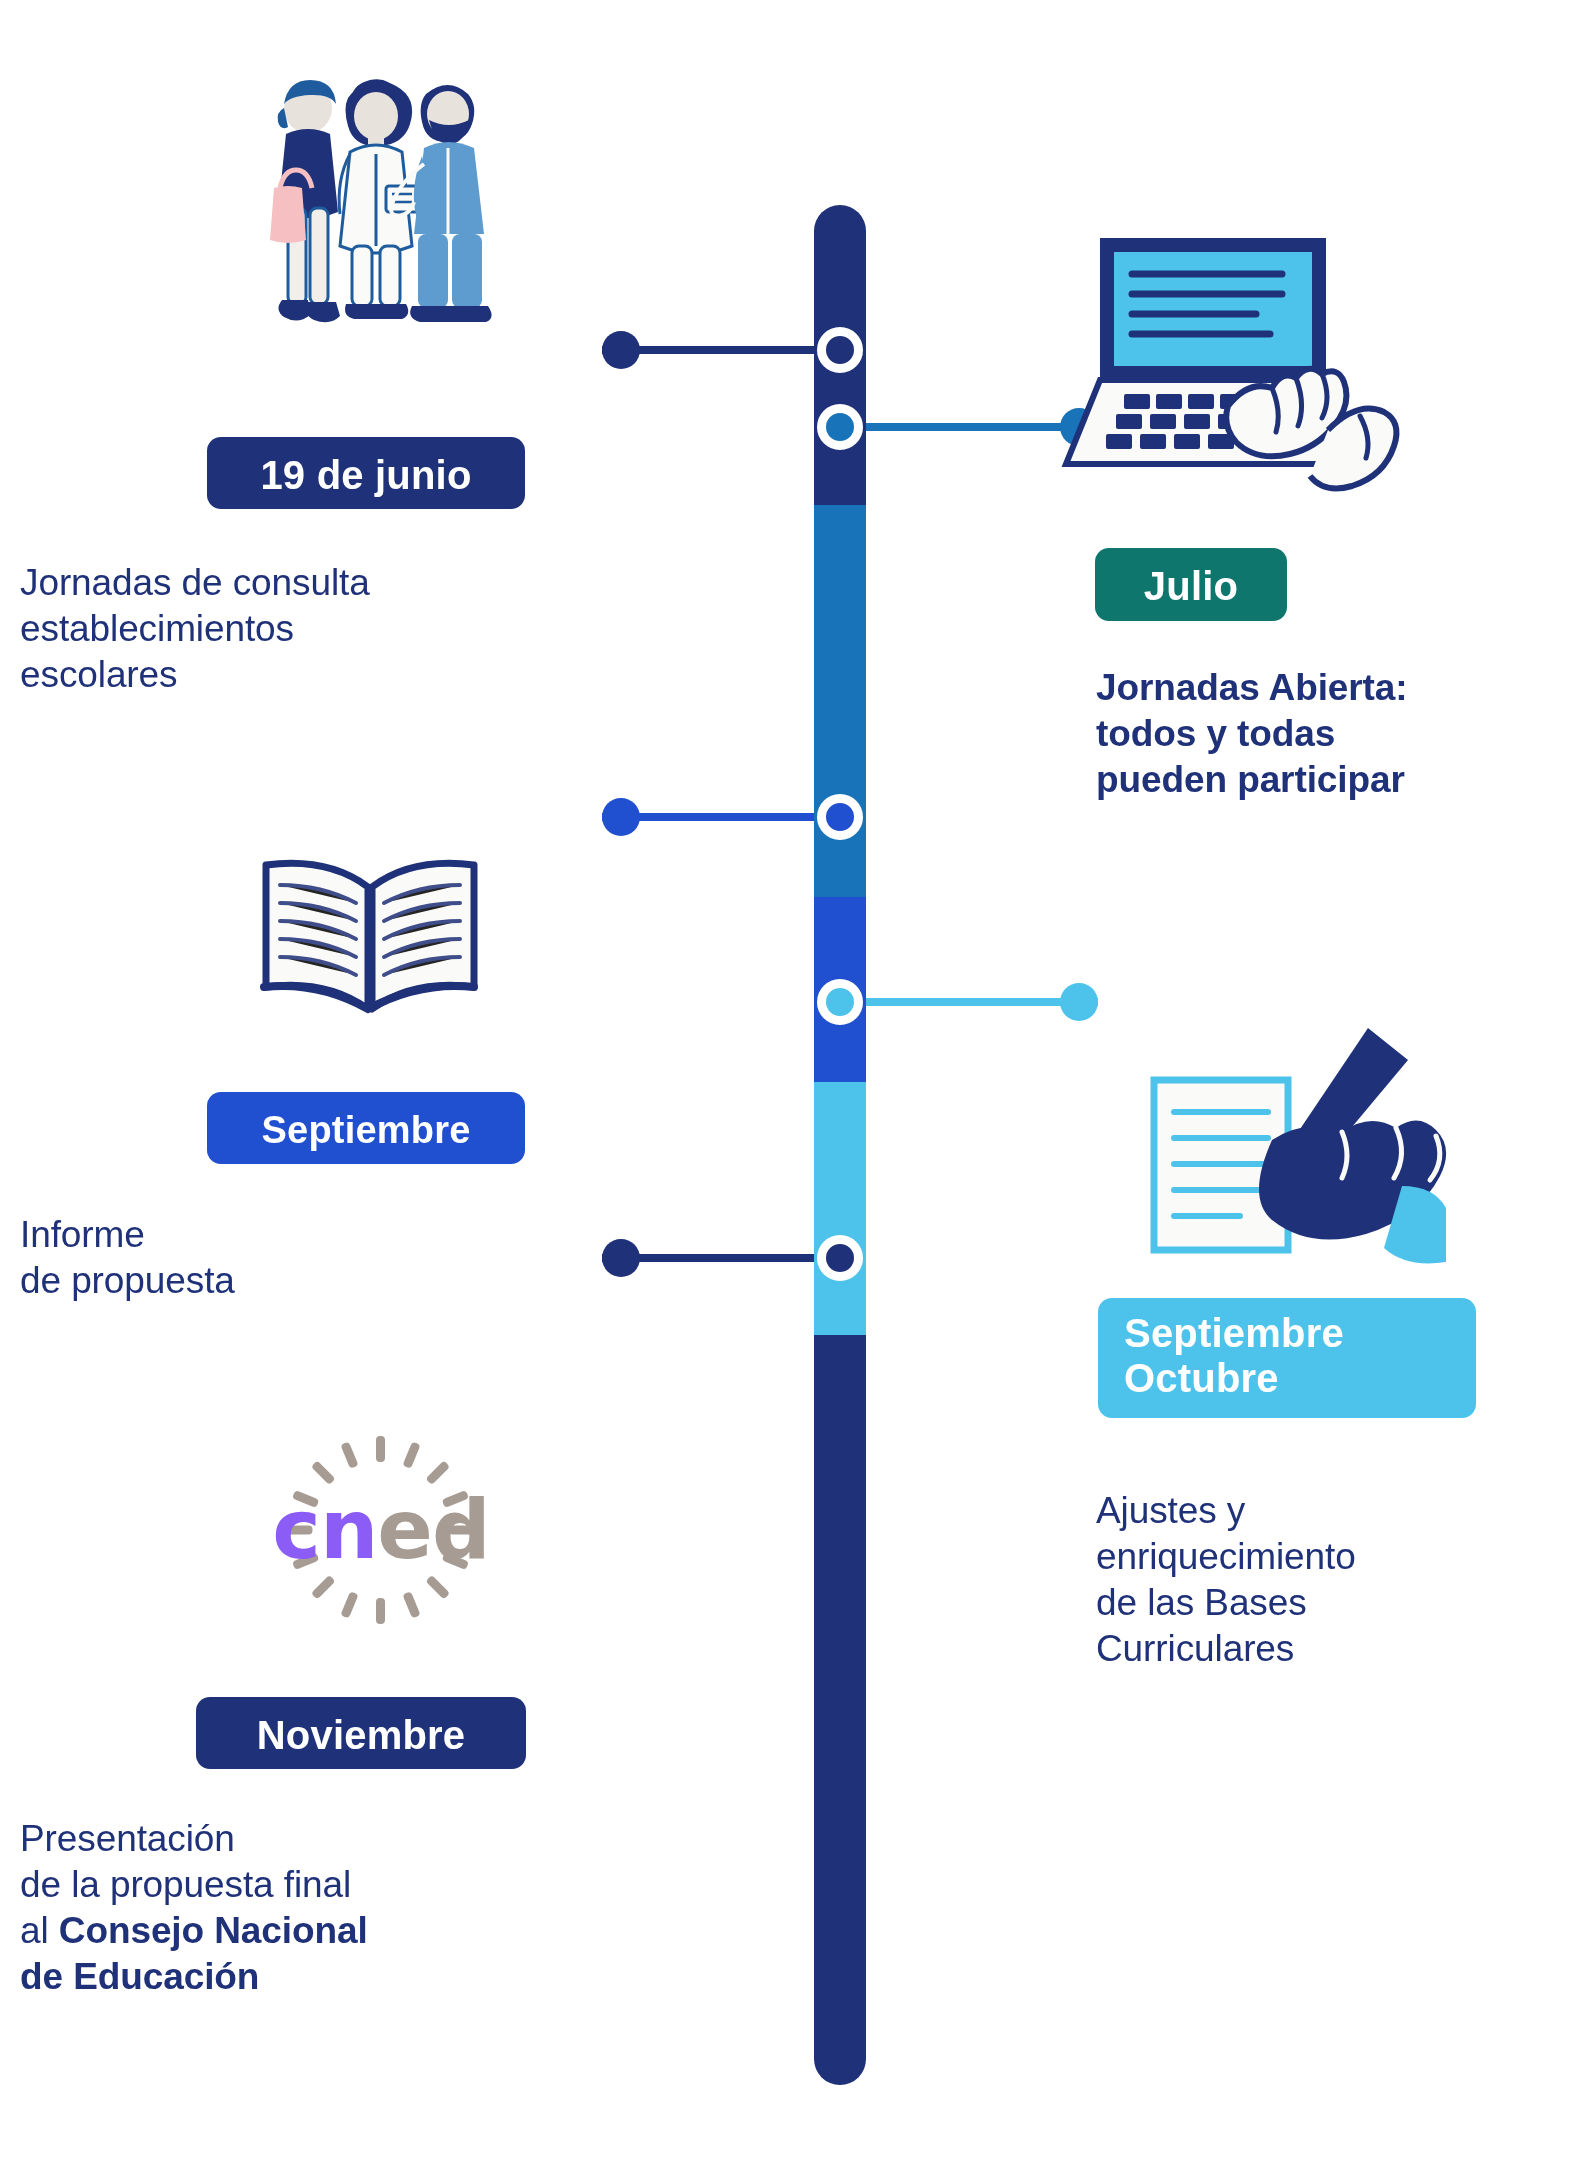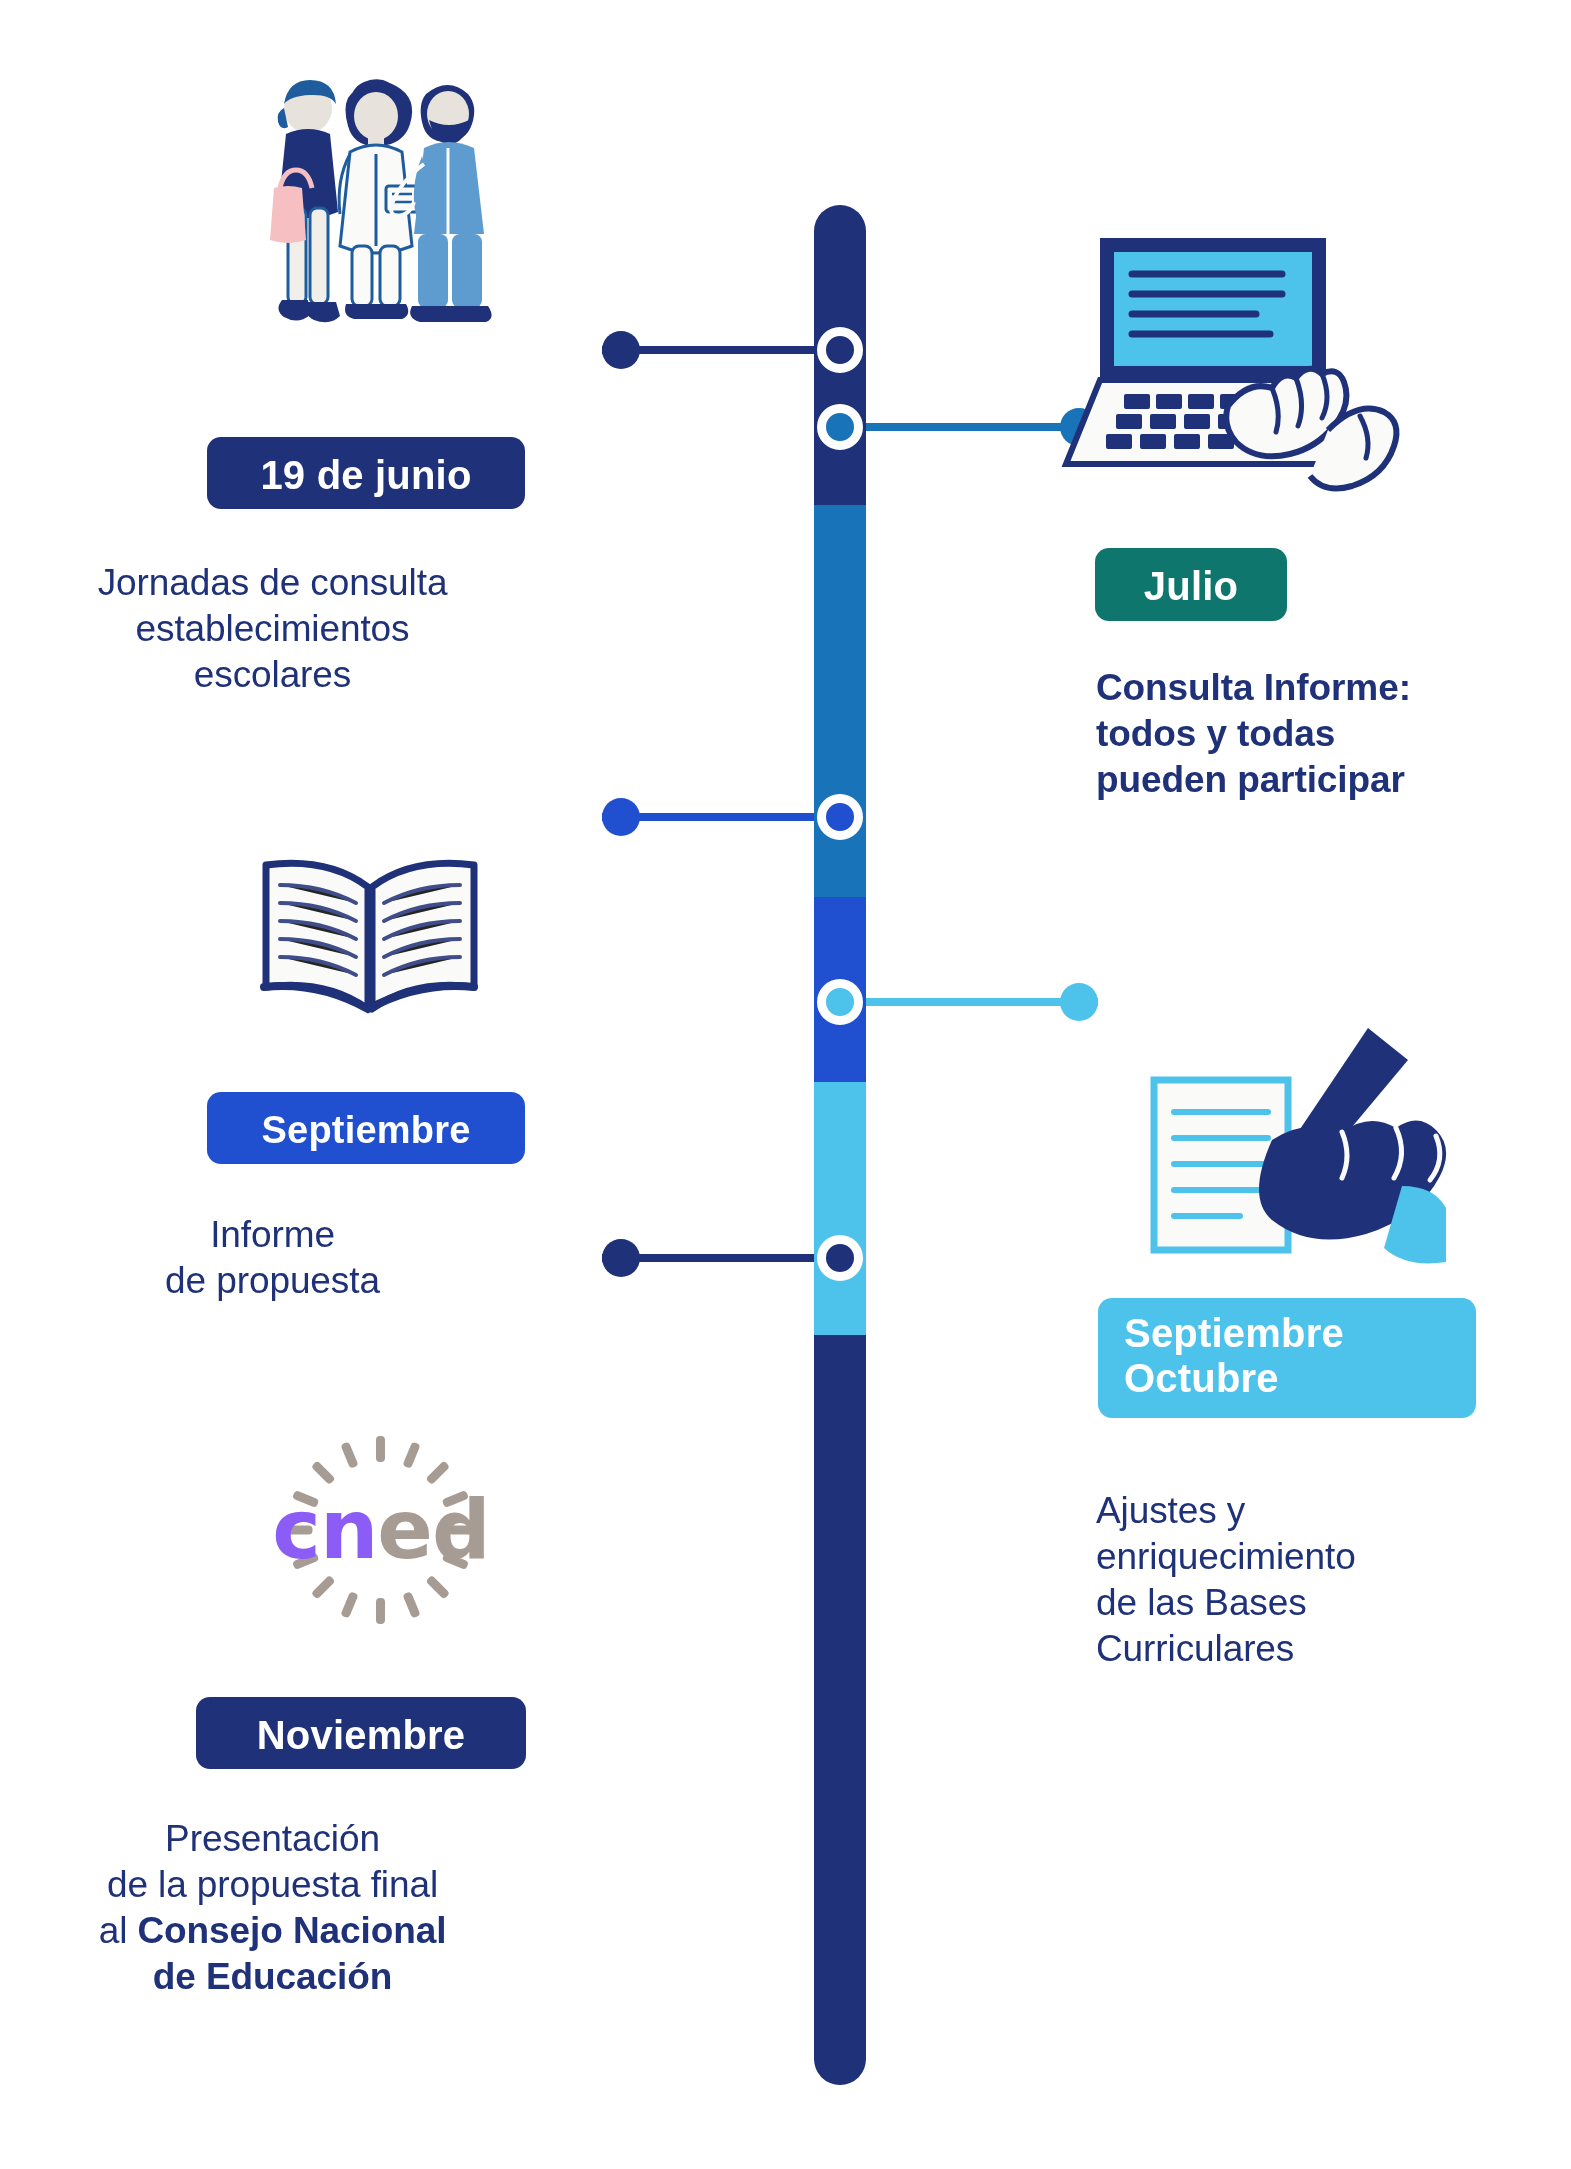--- a/index.html
+++ b/index.html
@@ -41,21 +41,21 @@
     font-weight: bold; letter-spacing: .2px; line-height: 1.12;
     padding: 17px 22px 13px 22px;
   }
   .badge.two-line { text-align: left; justify-content: flex-start; padding: 14px 26px 18px 26px; }
 
   
   .caption {
     position: absolute; color: #1F3178;
     font-size: 37px; line-height: 1.24; letter-spacing: -.1px;
   }
-  .caption.right-align { text-align: center; }
+  .caption.right-align { text-align: left; }
   .caption.left-align  { text-align: left; }
   .caption.bold { font-weight: bold; }
   .caption b { font-weight: bold; }
 
   
   .illo { position: absolute; }
 
   
   #cned-logo { position: absolute; left: 252px; top: 1430px; width: 258px; height: 200px; }
   #cned-logo .word {
@@ -210,21 +210,21 @@
     <path d="M212 160 q10 24 4 44 M236 150 q10 26 2 48 M262 146 q10 24 0 44" fill="none" stroke="#1F3178" stroke-width="5" stroke-linecap="round"></path>
     <path d="M268 202 q30 -30 56 -18 q18 10 10 34 q-10 30 -42 40 q-28 8 -42 -10" fill="#FAFAF8" stroke="#1F3178" stroke-width="6" stroke-linejoin="round"></path>
     <path d="M300 188 q12 22 6 42" fill="none" stroke="#1F3178" stroke-width="5" stroke-linecap="round"></path>
   </svg>
 
   <div class="badge" style="left:1095px; top:548px; width:192px; height:73px; background:#0f766e; font-size:40px;">
     <span>Julio</span>
   </div>
 
   <div class="caption left-align bold" style="left:1096px; top:665px; width:470px; font-weight:bold;">
-    <div>Consulta Informe:</div>
+    <div>Jornadas Abierta:</div>
     <div>todos y todas</div>
     <div>pueden participar</div>
   </div>
 
   <svg class="illo" style="left:250px; top:845px; width:240px; height:190px;" viewBox="0 0 240 190">
     <path d="M118 42 q-40 -30 -102 -22 l0 122 q60 -8 102 22 z" fill="#FAFAF8" stroke="#1F3178" stroke-width="7" stroke-linejoin="round"></path>
     <path d="M122 42 q40 -30 102 -22 l0 122 q-60 -8 -102 22 z" fill="#FAFAF8" stroke="#1F3178" stroke-width="7" stroke-linejoin="round"></path>
     <path d="M120 42 l0 122" stroke="#1F3178" stroke-width="7"></path>
     <g stroke="#1F3178" stroke-width="4" stroke-linecap="round" opacity="0.85">
       <path d="M30 40 q42 0 76 18"></path>

